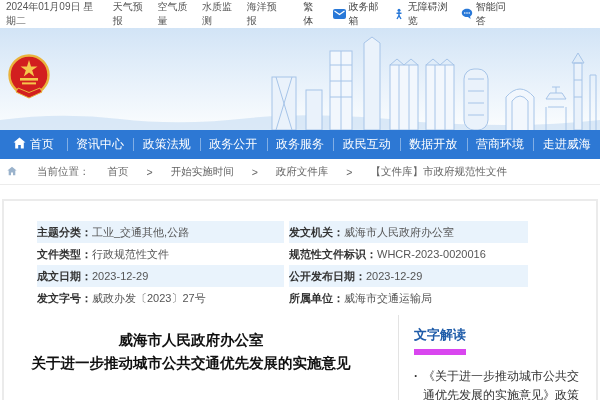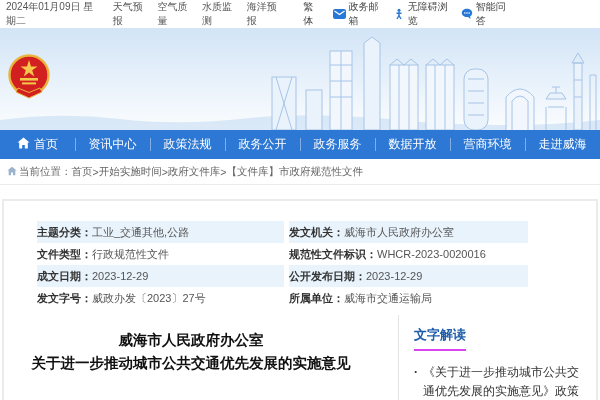--- a/index.html
+++ b/index.html
@@ -28,21 +28,21 @@
   .site-url { font-size:11px; font-weight:bold; color:#cf0a0a; letter-spacing:.5px; margin-top:4px; }
 
   
   .nav { height:29px; display:flex; background:#2d78d4; }
   .nav-item { flex:1; display:flex; align-items:center; justify-content:center; gap:4px;
     color:#fff; font-size:12px; position:relative; cursor:pointer; }
   .nav-item + .nav-item::before { content:""; position:absolute; left:0; top:8px; bottom:8px;
     width:1px; background:rgba(255,255,255,.4); }
 
   
-  .breadcrumb { height:26px; display:flex; align-items:center; gap:0; padding-left:7px;
+  .breadcrumb { height:26px; display:flex; align-items:center; gap:18px; padding-left:7px;
     font-size:10.5px; color:#666; border-bottom:1px solid #ececec; background:#fff; }
   .breadcrumb svg { margin-right:2px; }
 
   
   .panel { margin:14px 2px 0; border:2px solid #ebebeb; background:#fff;
     height:220px; padding-top:20px; }
 
   .meta-table { margin-left:33px; width:517px; font-size:11px; }
   .mrow { display:flex; height:22px; align-items:stretch; }
   .cell { display:flex; align-items:center; white-space:nowrap; overflow:hidden; }
@@ -51,21 +51,21 @@
   .mrow:nth-child(odd) .cell { background:#e9f3fc; }
   .lbl { font-weight:bold; color:#333; }
   .val { color:#555; }
 
   .lower { display:flex; margin-top:6px; min-height:140px; }
   .main-col { width:394px; text-align:center; padding:14px 30px 0 10px; }
   .doc-title { font-size:14.5px; font-weight:bold; color:#111; line-height:23px; }
   .v-divider { width:1px; background:#e3e3e3; }
   .side-col { flex:1; padding:10px 12px 0 15px; }
   .side-title { display:inline-block; color:#1f5ca9; font-size:13px; font-weight:bold;
-    padding-bottom:5px; border-bottom:2px solid #d946ef; cursor:pointer; }
+    padding-bottom:5px; border-bottom:6px solid #d946ef; cursor:pointer; }
   .side-item { margin-top:12px; font-size:12px; color:#333; line-height:19px;
     padding-left:9px; position:relative; display:block; }
   .side-item::before { content:"·"; position:absolute; left:0; top:0; font-weight:bold; color:#333; }
 </style>
 </head>
 <body>
 
 <div class="topbar">
   <div class="topbar-left">
     <span class="date">2024年01月09日 星期二</span>
@@ -158,20 +158,23 @@
   <div class="nav-item">
       <span>政策法规</span>
     </div>
   <div class="nav-item">
       <span>政务公开</span>
     </div>
   <div class="nav-item">
       <span>政务服务</span>
     </div>
   <div class="nav-item">
+      <span>政民互动</span>
+    </div>
+  <div class="nav-item">
       <span>数据开放</span>
     </div>
   <div class="nav-item">
       <span>营商环境</span>
     </div>
   <div class="nav-item">
       <span>走进威海</span>
     </div>
 </div>
 

